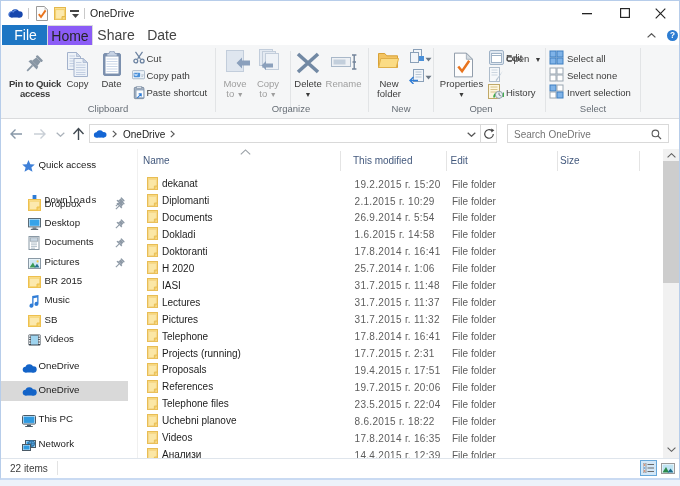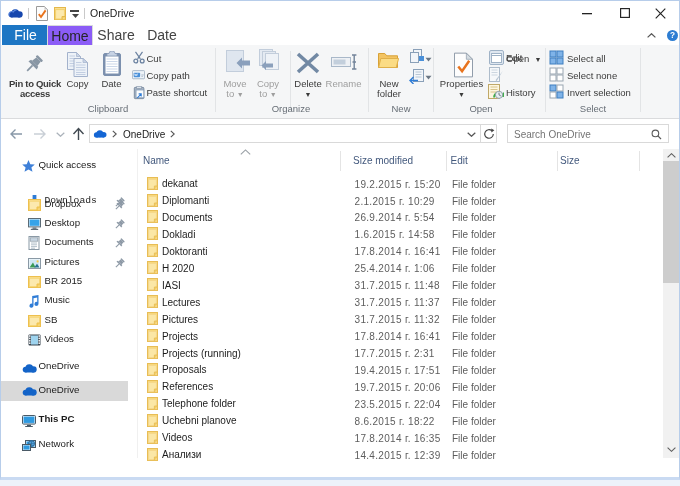--- a/index.html
+++ b/index.html
@@ -426,21 +426,21 @@
           <svg class="a" style="left:21px;top:5px" width="15" height="10" viewBox="0 0 15 10">
             <g fill="#1464c8">
               <circle cx="3.6" cy="6.6" r="2.9"></circle>
               <circle cx="7.3" cy="5.2" r="3.9"></circle>
               <circle cx="11.6" cy="6.4" r="3.1"></circle>
               <rect x="3.2" y="6.2" width="8.8" height="3.3"></rect>
             </g>
           </svg>
           <div class="a" style="left:37.5px;top:2.7px">OneDrive</div>
         </div>
-      <div class="sitem" style="top:261.8px;height:19.4px;font-weight:bold;">
+      <div class="sitem" style="top:261.8px;height:19.4px;">
           <svg class="a" style="left:21px;top:4px" width="14" height="12" viewBox="0 0 14 12">
             <rect x=".5" y=".5" width="13" height="8.6" rx="1" fill="#cbe6f8" stroke="#4a5a66"></rect>
             <rect x="1.7" y="1.7" width="10.6" height="6.2" fill="#2f9ae0"></rect>
             <rect x="5" y="9.8" width="4" height="1.2" fill="#4a5a66"></rect>
             <rect x="3.2" y="11" width="7.6" height="1" fill="#4a5a66"></rect>
           </svg>
           <div class="a" style="left:37.5px;top:2.7px">This PC</div>
         </div>
       <div class="sitem" style="top:286.8px;height:19.4px;">
           <svg class="a" style="left:21px;top:4px" width="14" height="12" viewBox="0 0 14 12">
@@ -452,21 +452,21 @@
             <rect x="1.5" y="5.5" width="6" height="4" fill="#2f9ae0"></rect>
           </svg>
           <div class="a" style="left:37.5px;top:2.7px">Network</div>
         </div>
     </div>
 
     <div class="hdr" style="left:142px">Name</div>
     <svg class="a" style="left:239px;top:0px" width="11" height="6" viewBox="0 0 11 6">
         <path d="M.8 5.4 L5.5 .9 L10.2 5.4" fill="none" stroke="#9aa0a6" stroke-width="1.1"></path>
       </svg>
-    <div class="hdr" style="left:352px">Size modified</div>
+    <div class="hdr" style="left:352px">This modified</div>
     <div class="hdr" style="left:449.5px">Edit</div>
     <div class="hdr" style="left:559px">Size</div>
     <div class="hsep" style="left:339px"></div>
     <div class="hsep" style="left:445px"></div>
     <div class="hsep" style="left:556px"></div>
     <div class="hsep" style="left:638px"></div>
     <div id="rows">
       <div class="row" style="top:26.0px">
           <svg class="a" style="left:146px;top:1.5px" width="11" height="13" viewBox="0 0 11 13">
             <rect x=".5" y=".5" width="10" height="12" fill="#f8d87c" stroke="#e8bd55"></rect>
@@ -517,21 +517,21 @@
           <div class="rdate">17.8.2014 г. 16:41</div>
           <div class="rtype">File folder</div>
         </div>
       <div class="row" style="top:110.8px">
           <svg class="a" style="left:146px;top:1.5px" width="11" height="13" viewBox="0 0 11 13">
             <rect x=".5" y=".5" width="10" height="12" fill="#f8d87c" stroke="#e8bd55"></rect>
             <rect x="1.6" y="2.4" width="7.8" height="9.2" fill="#fbe7a6" stroke="#f6d88a" stroke-width="1"></rect>
             <path d="M7.4 12.5 V9 H10.5" fill="#f3cf6a" stroke="#e8bd55" stroke-width=".9"></path>
           </svg>
           <div class="rname">H 2020</div>
-          <div class="rdate">25.4.2014 г. 1:06</div>
+          <div class="rdate">25.7.2014 г. 1:06</div>
           <div class="rtype">File folder</div>
         </div>
       <div class="row" style="top:127.7px">
           <svg class="a" style="left:146px;top:1.5px" width="11" height="13" viewBox="0 0 11 13">
             <rect x=".5" y=".5" width="10" height="12" fill="#f8d87c" stroke="#e8bd55"></rect>
             <rect x="1.6" y="2.4" width="7.8" height="9.2" fill="#fbe7a6" stroke="#f6d88a" stroke-width="1"></rect>
             <path d="M7.4 12.5 V9 H10.5" fill="#f3cf6a" stroke="#e8bd55" stroke-width=".9"></path>
           </svg>
           <div class="rname">IASI</div>
           <div class="rdate">31.7.2015 г. 11:48</div>
@@ -556,21 +556,21 @@
           <div class="rname">Pictures</div>
           <div class="rdate">31.7.2015 г. 11:32</div>
           <div class="rtype">File folder</div>
         </div>
       <div class="row" style="top:178.5px">
           <svg class="a" style="left:146px;top:1.5px" width="11" height="13" viewBox="0 0 11 13">
             <rect x=".5" y=".5" width="10" height="12" fill="#f8d87c" stroke="#e8bd55"></rect>
             <rect x="1.6" y="2.4" width="7.8" height="9.2" fill="#fbe7a6" stroke="#f6d88a" stroke-width="1"></rect>
             <path d="M7.4 12.5 V9 H10.5" fill="#f3cf6a" stroke="#e8bd55" stroke-width=".9"></path>
           </svg>
-          <div class="rname">Projects</div>
+          <div class="rname">Telephone</div>
           <div class="rdate">17.8.2014 г. 16:41</div>
           <div class="rtype">File folder</div>
         </div>
       <div class="row" style="top:195.5px">
           <svg class="a" style="left:146px;top:1.5px" width="11" height="13" viewBox="0 0 11 13">
             <rect x=".5" y=".5" width="10" height="12" fill="#f8d87c" stroke="#e8bd55"></rect>
             <rect x="1.6" y="2.4" width="7.8" height="9.2" fill="#fbe7a6" stroke="#f6d88a" stroke-width="1"></rect>
             <path d="M7.4 12.5 V9 H10.5" fill="#f3cf6a" stroke="#e8bd55" stroke-width=".9"></path>
           </svg>
           <div class="rname">Projects (running)</div>
@@ -596,21 +596,21 @@
           <div class="rname">References</div>
           <div class="rdate">19.7.2015 г. 20:06</div>
           <div class="rtype">File folder</div>
         </div>
       <div class="row" style="top:246.3px">
           <svg class="a" style="left:146px;top:1.5px" width="11" height="13" viewBox="0 0 11 13">
             <rect x=".5" y=".5" width="10" height="12" fill="#f8d87c" stroke="#e8bd55"></rect>
             <rect x="1.6" y="2.4" width="7.8" height="9.2" fill="#fbe7a6" stroke="#f6d88a" stroke-width="1"></rect>
             <path d="M7.4 12.5 V9 H10.5" fill="#f3cf6a" stroke="#e8bd55" stroke-width=".9"></path>
           </svg>
-          <div class="rname">Telephone folder</div>
+          <div class="rname">Telephone files</div>
           <div class="rdate">23.5.2015 г. 22:04</div>
           <div class="rtype">File folder</div>
         </div>
       <div class="row" style="top:263.3px">
           <svg class="a" style="left:146px;top:1.5px" width="11" height="13" viewBox="0 0 11 13">
             <rect x=".5" y=".5" width="10" height="12" fill="#f8d87c" stroke="#e8bd55"></rect>
             <rect x="1.6" y="2.4" width="7.8" height="9.2" fill="#fbe7a6" stroke="#f6d88a" stroke-width="1"></rect>
             <path d="M7.4 12.5 V9 H10.5" fill="#f3cf6a" stroke="#e8bd55" stroke-width=".9"></path>
           </svg>
           <div class="rname">Uchebni planove</div>
@@ -641,13 +641,31 @@
 
     <div class="a" style="left:662px;top:0;width:16px;height:309px;background:#f1f1f1"></div>
     <svg class="a" style="left:666px;top:4px" width="9" height="5" viewBox="0 0 9 5">
         <path d="M.6 4.4 L4.5 .7 L8.4 4.4" fill="none" stroke="#606060" stroke-width="1.1"></path>
       </svg>
     <div class="a" style="left:662px;top:12px;width:16px;height:122px;background:#cdcdcd"></div>
     <svg class="a" style="left:666px;top:298px" width="9" height="5" viewBox="0 0 9 5">
         <path d="M.6 .6 L4.5 4.3 L8.4 .6" fill="none" stroke="#606060" stroke-width="1.1"></path>
       </svg>
   </div>
+  <div id="statusbar">
+    <div class="a" style="left:9px;top:4px;font-size:10px;color:#3c3c3c">22 items</div>
+    <div class="a" style="left:56px;top:2px;width:1px;height:14px;background:#e3e3e3"></div>
+    <div class="a" style="left:639px;top:1px;width:17px;height:16px;border:1px solid #66a7da;background:#d3e7f7;box-sizing:border-box"></div>
+    <svg class="a" style="left:642px;top:4px" width="11" height="10" viewBox="0 0 11 10">
+        <rect x="0" y="0" width="3" height="10" fill="none" stroke="#8a8a8a" stroke-width="0.8"></rect>
+        <circle cx="1.5" cy="2" r="0.8" fill="#e06c3c"></circle>
+        <circle cx="1.5" cy="5" r="0.8" fill="#4a90d9"></circle>
+        <circle cx="1.5" cy="8" r="0.8" fill="#e06c3c"></circle>
+        <path d="M4.5 1.5 H11 M4.5 5 H11 M4.5 8.5 H11" stroke="#6a6a6a" stroke-width="1.2"></path>
+      </svg>
+    <svg class="a" style="left:660px;top:4px" width="14" height="11" viewBox="0 0 14 11">
+        <rect x=".5" y=".5" width="13" height="10" fill="#fff" stroke="#9a9a9a"></rect>
+        <rect x="1.5" y="1.5" width="11" height="8" fill="#bfe3f2"></rect>
+        <path d="M1.5 9.5 L5 4 L8 9.5 Z" fill="#2a8a4a"></path>
+        <path d="M6.5 9.5 L9.5 5.5 L12.5 9.5 Z" fill="#1a6a8a"></path>
+      </svg>
+  </div>
 </div>
 
 </body></html>

